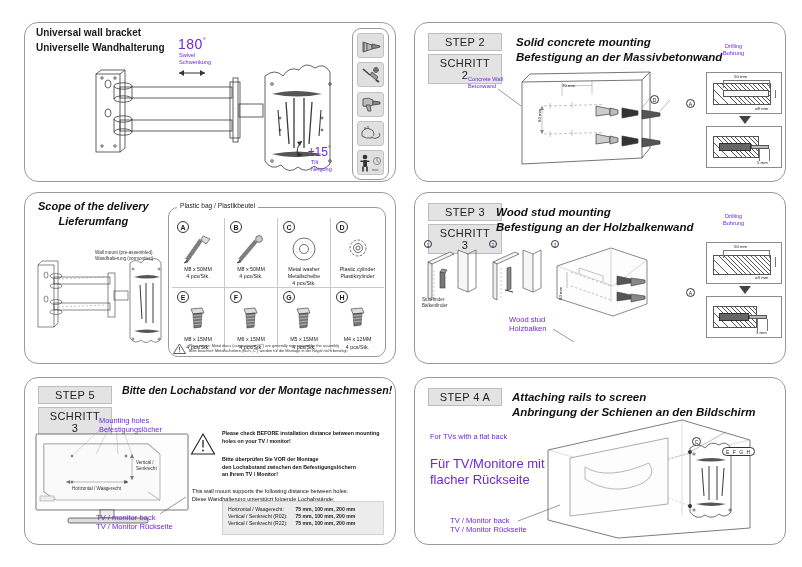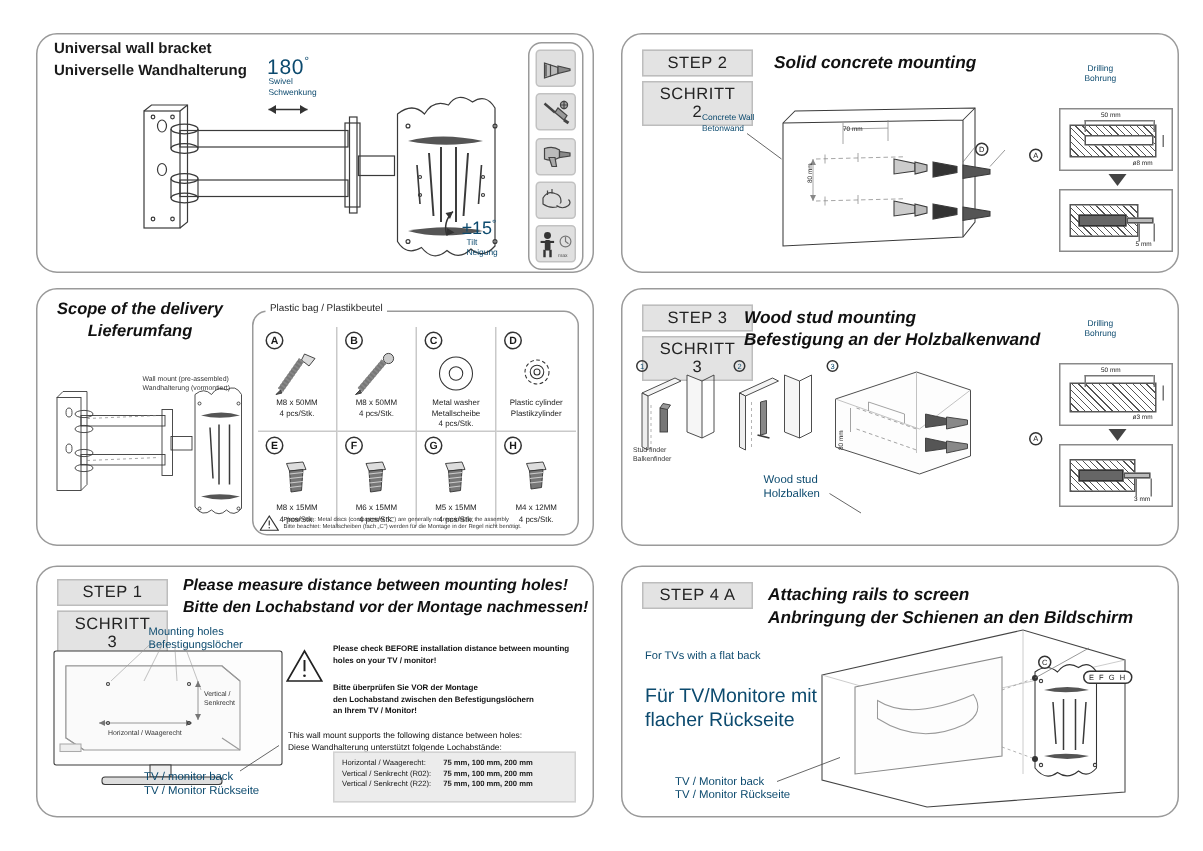--- a/index.html
+++ b/index.html
@@ -37,21 +37,21 @@
     font-size:11.5px;
     color:#111;
     white-space:nowrap;
     font-style:italic;
   }
   .title-en { margin-bottom:3px; }
   .hdr-title { position:absolute; }
   .hdr-big .title-en, .hdr-big .title-de { font-size:11.5px; }
 
   
-  .lbl { position:absolute; font-size:7.2px; color:#0c4a6e; line-height:1.25; white-space:nowrap; }
+  .lbl { position:absolute; font-size:7.2px; color:#6d28d9; line-height:1.25; white-space:nowrap; }
   .lbl.s6 { font-size:5.6px; }
   .lbl.s5 { font-size:4.6px; color:#333; }
   .lbl.c { text-align:center; }
 
   h1.maintitle {
     position:absolute;
     font-size:10px;
     font-weight:bold;
     line-height:1.45;
     margin:0;
@@ -280,20 +280,21 @@
 </div>
 
 <div class="panel" style="left:414px; top:22px; width:372px; height:160px;"></div>
 
 <div class="badge-col" style="left:428px; top:33px;">
   <div class="badge">STEP 2</div>
   <div class="badge">SCHRITT 2</div>
 </div>
 <div class="hdr-title hdr-big" style="left:516px; top:36px;">
   <div class="title-en">Solid concrete mounting</div>
+  <div class="title-de">Befestigung an der Massivbetonwand</div>
 </div>
 
 <svg class="svgwrap" style="left:500px; top:66px;" width="205" height="110" viewBox="0 0 205 110">
   <g fill="none" stroke="#3a3a3a" stroke-width="0.7">
     <path d="M22 16 L30 8 L150 6 L150 82 L142 92 L22 98 Z" fill="#fff"></path>
     <path d="M22 16 L142 14 L142 92 M142 14 L150 6"></path>
 
     <path d="M62 30 l0 -14 M92 28 l0 -14" stroke="#888" stroke-width="0.5"></path>
     <path d="M62 20 l30 -0.6" stroke="#888" stroke-width="0.5"></path>
 
@@ -631,25 +632,24 @@
   <div style="position:absolute;left:12px;top:16px;width:30px;height:8px;background:#666;border:1px solid #333;"></div>
   <div style="position:absolute;left:42px;top:18px;width:18px;height:4px;background:#bbb;border:1px solid #555;"></div>
   <div class="line ln-v thin" style="left:50px; top:22px; height:12px;"></div>
   <div class="line ln-v thin" style="left:60px; top:22px; height:12px;"></div>
   <div class="dimtxt" style="left:49px; top:33px;">3 mm</div>
 </div>
 
 <div class="panel" style="left:24px; top:377px; width:372px; height:168px;"></div>
 
 <div class="badge-col" style="left:38px; top:386px;">
-  <div class="badge">STEP 1</div>
+  <div class="badge">STEP 5</div>
   <div class="badge">SCHRITT 3</div>
 </div>
 <div class="hdr-title" style="left:122px; top:384px;">
-  <div class="title-en" style="font-size:10.6px;">Please measure distance between mounting holes!</div>
   <div class="title-de" style="font-size:10.6px;">Bitte den Lochabstand vor der Montage nachmessen!</div>
 </div>
 
 <div class="lbl" style="left:99px; top:416px; font-size:7.4px;">
   <span>Mounting holes</span><br>
   <span>Befestigungslöcher</span>
 </div>
 
 <svg class="svgwrap" style="left:34px; top:430px;" width="160" height="108" viewBox="0 0 160 108">
   <g fill="none" stroke="#3a3a3a" stroke-width="0.7">

